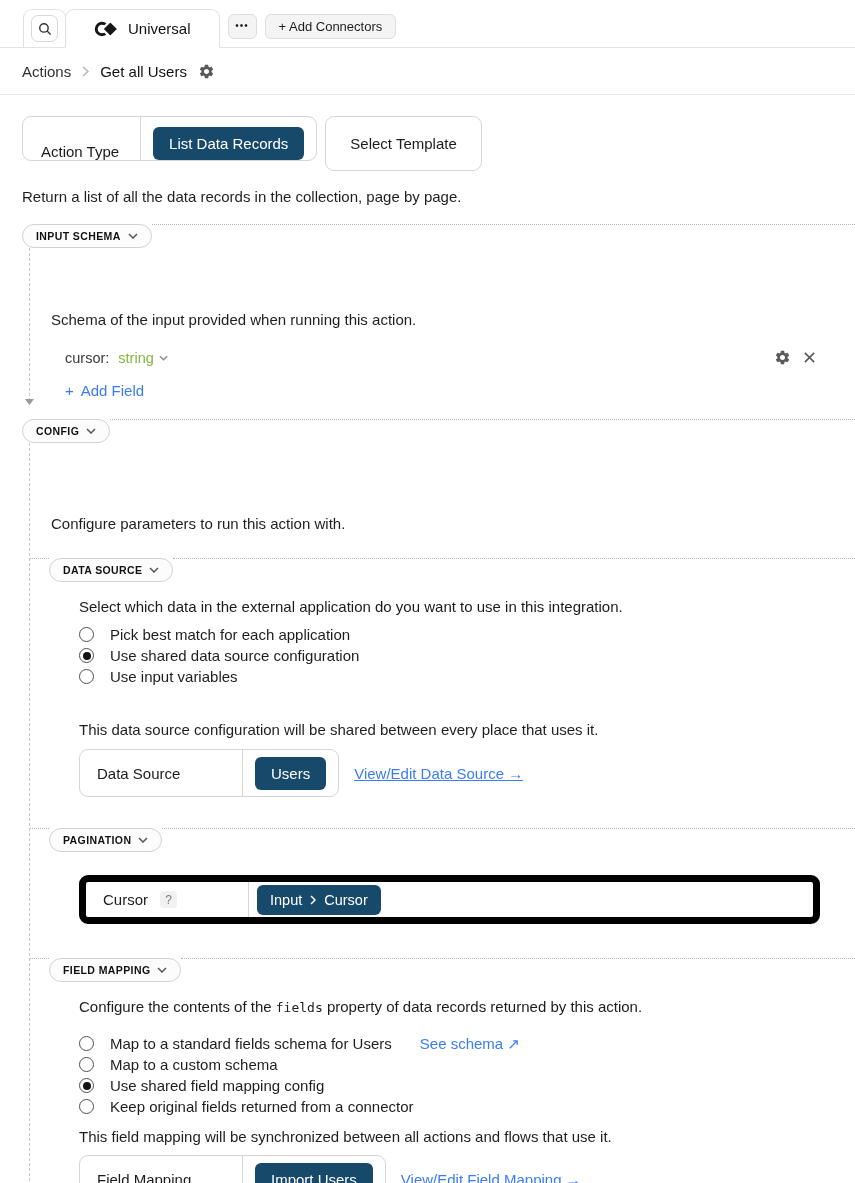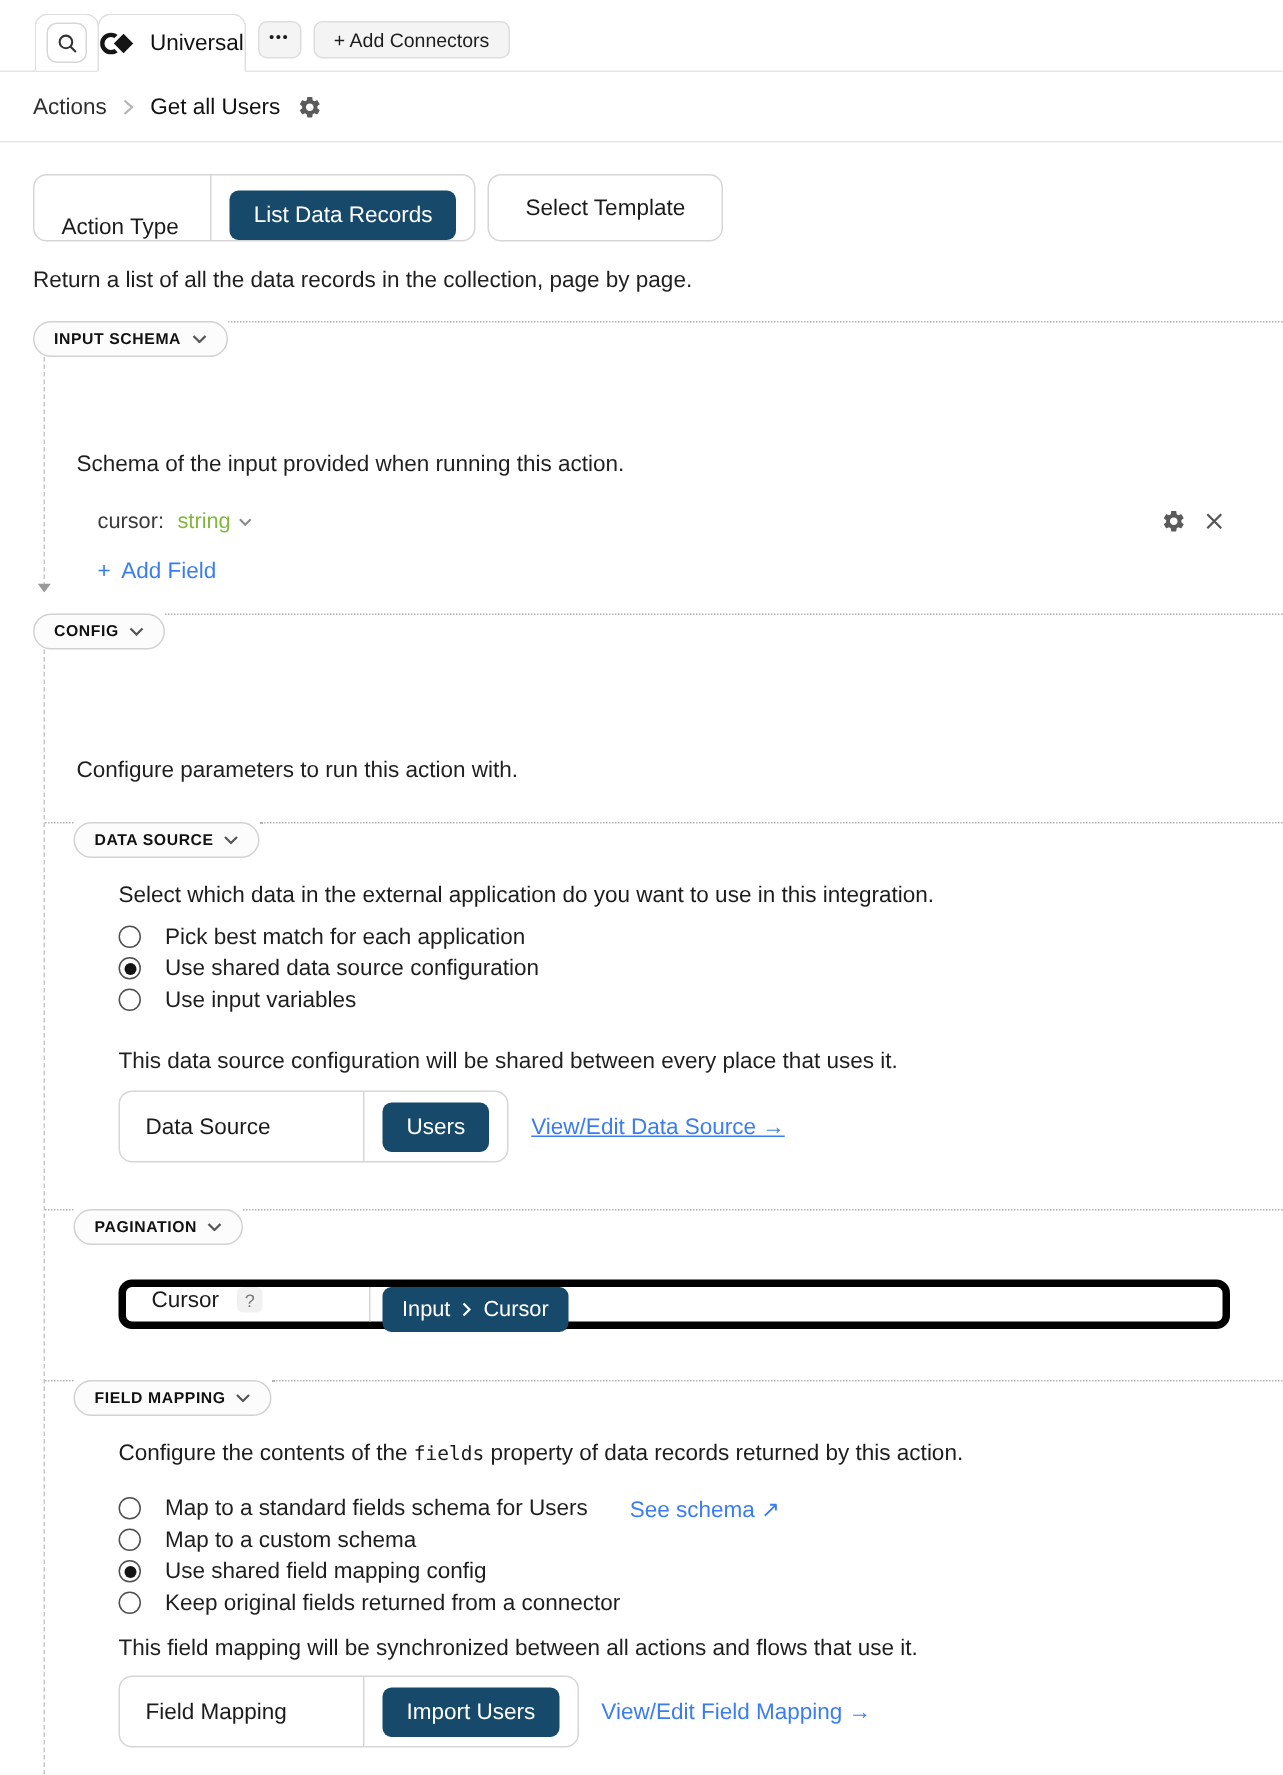--- a/index.html
+++ b/index.html
@@ -20,21 +20,21 @@
   .tab {
     height:39px; margin-bottom:-1px; background:#fff;
     border:1px solid #e0e0e0; border-radius:9px 9px 0 0;
     display:flex; align-items:center; justify-content:center; cursor:pointer;
   }
   .tab.search-tab { width:43px; border-bottom:1px solid #e4e4e4; }
   .search-btn {
     width:27px; height:27px; border:1px solid #d7d7d7; border-radius:7px;
     display:flex; align-items:center; justify-content:center; background:#fff;
   }
-  .tab.active { border-bottom:1px solid #fff; padding:0 0; gap:9px; margin-left:-1px; }
+  .tab.active { border-bottom:1px solid #fff; padding:0 28px; gap:9px; margin-left:-1px; }
   .tab.active .tab-label { font-size:15px; color:#111; }
   .more-btn, .addconn-btn {
     margin:0 0 8px 8px; height:25px; background:#f4f4f4;
     border:1px solid #ddd; border-radius:6px; color:#1d1d1d;
     display:flex; align-items:center; justify-content:center;
     font-family:inherit; cursor:pointer;
   }
   .more-btn { width:29px; font-size:10px; letter-spacing:1px; padding-bottom:4px; }
   .addconn-btn { padding:0 13px; font-size:13px; }
 
@@ -57,21 +57,21 @@
   }
   .group-label { padding:0 21px 0 18px; color:#1b1b1b; }
   .group-divider { width:1px; align-self:stretch; background:#d6d6d6; }
   .group-btn-wrap { padding:0 12px; display:flex; align-items:center; }
   .btn-navy {
     background:#17496B; color:#fff; border:none; border-radius:6px;
     font-size:15px; padding:8px 16px; font-family:inherit; cursor:pointer; white-space:nowrap;
   }
   .btn-outline {
     border:1px solid #d6d6d6; border-radius:9px; background:#fff;
-    font-size:15px; padding:0 24px; height:45px; color:#1b1b1b;
+    font-size:15px; padding:0 24px; height:55px; color:#1b1b1b;
     font-family:inherit; cursor:pointer;
   }
   .action-desc { margin-top:17px; color:#1f1f1f; }
 
   
   .section { margin-top:19px; }
   .section.config { margin-top:18px; }
   .section-header, .subsection-header { display:flex; align-items:flex-start; }
   .pill {
     display:flex; align-items:center; gap:7px; cursor:pointer;
@@ -120,39 +120,39 @@
     width:15px; height:15px; border:1.5px solid #4f4f4f; border-radius:50%;
     position:relative; flex:none; cursor:pointer; background:#fff;
   }
   .radio.checked::after {
     content:''; position:absolute; left:2.5px; top:2.5px; right:2.5px; bottom:2.5px;
     background:#141414; border-radius:50%;
   }
   .radio-label { color:#1e1e1e; }
   .inline-link { color:#3B7DF0; margin-left:12px; cursor:pointer; text-decoration:none; }
 
-  .note { margin-top:22px; color:#1f1f1f; }
+  .note { margin-top:34px; color:#1f1f1f; }
   .note.fm { margin-top:11px; }
 
   .databox-row { margin-top:11px; display:flex; align-items:center; }
   .databox-row.fm { margin-top:10px; }
   .databox {
     display:flex; align-items:center; height:48px;
     border:1px solid #d6d6d6; border-radius:9px; background:#fff;
   }
   .databox-label {
     width:162px; padding-left:17px; display:flex; align-items:center; gap:12px; color:#1b1b1b;
   }
   .link { color:#3B7DF0; margin-left:15px; cursor:pointer; text-decoration:none; }
   .link.underlined { text-decoration:underline; }
 
   
   .cursor-box {
-    margin-top:23px; margin-right:35px; display:flex; align-items:flex-start;
-    height:33px; border:5px solid #000000; border-radius:9px;
+    margin-top:23px; margin-right:35px; display:flex; align-items:center;
+    height:49px; border:7px solid #000000; border-radius:9px;
   }
   .help-badge {
     width:17px; height:17px; background:#f1f1f1; border-radius:4px;
     color:#7a7a7a; font-size:12px; display:flex; align-items:center; justify-content:center;
   }
   .pill-navy {
     margin-left:8px; background:#17496B; color:#fff; border-radius:6px;
     padding:7px 13px; font-size:14.5px; display:flex; align-items:center; gap:8px; cursor:pointer;
   }
 

